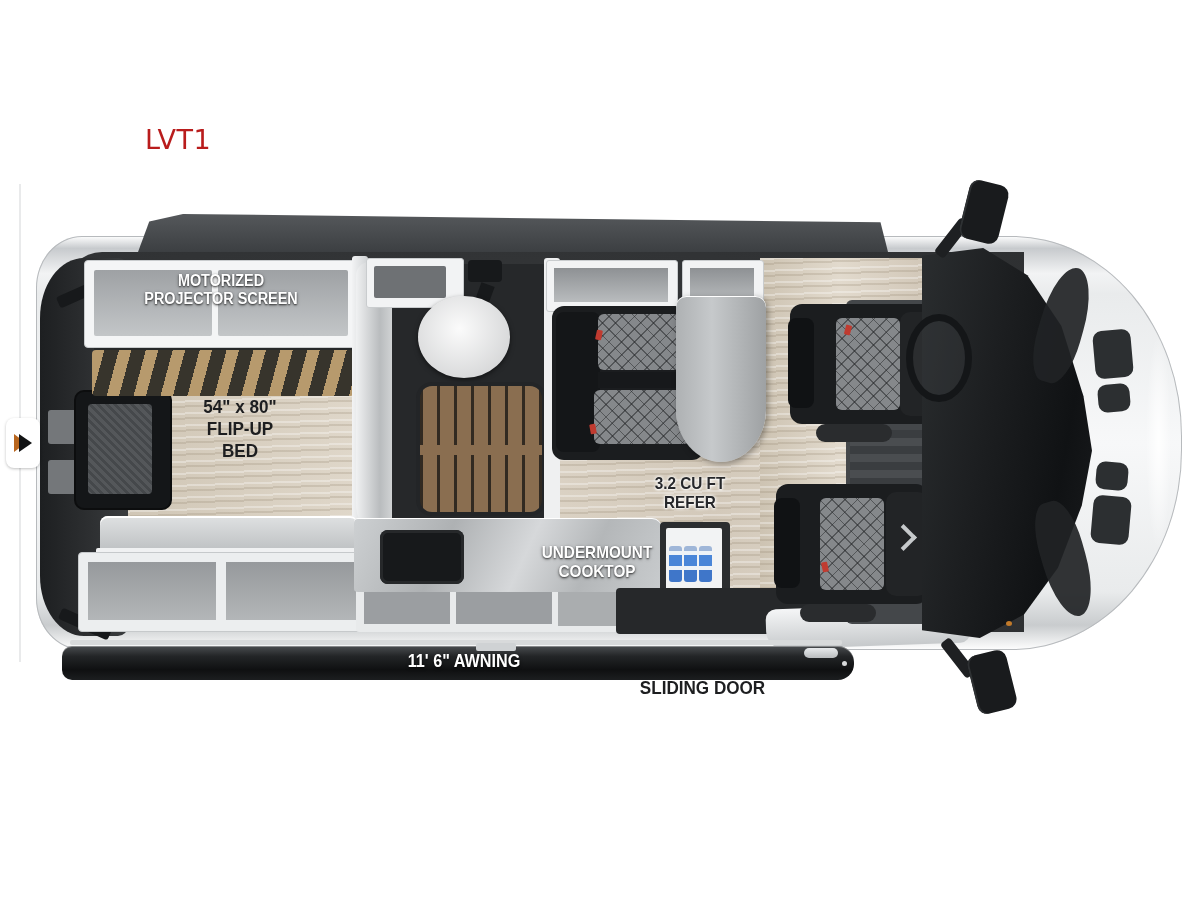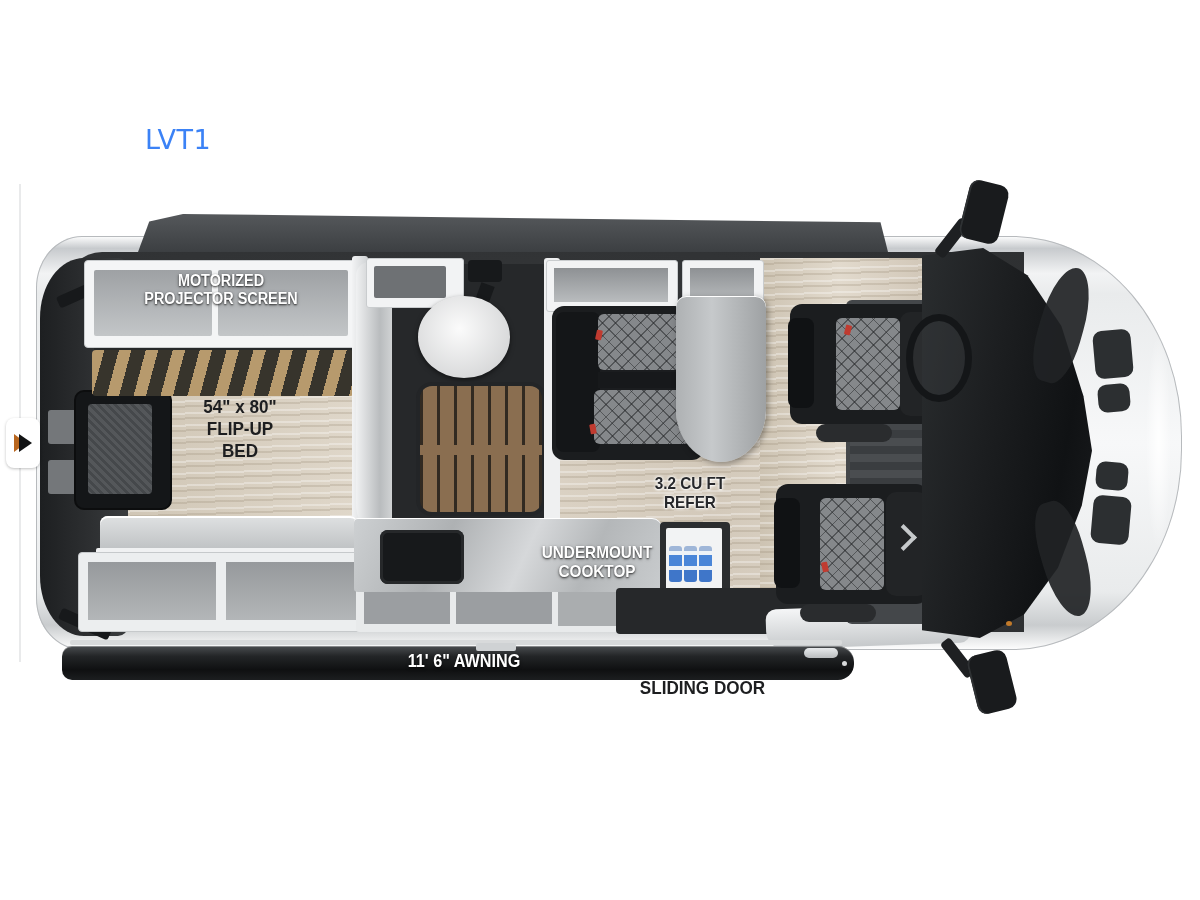--- a/index.html
+++ b/index.html
@@ -2,21 +2,21 @@
 <html><head>
 <meta charset="utf-8">
 <style>
   html,body{margin:0;padding:0;background:#fff;}
   .canvas{position:relative;width:1200px;height:900px;background:#fff;overflow:hidden;
           font-family:"Liberation Sans",sans-serif;}
   .abs{position:absolute;}
 
   
   .title{left:145px;top:124px;font-family:"DejaVu Sans",sans-serif;font-size:27px;
-         color:#3b82f6;letter-spacing:.5px;}
+         color:#b91c1c;letter-spacing:.5px;}
 
   .page-line{left:19px;top:184px;width:2px;height:478px;background:#e9eaeb;}
 
   
   .shell{left:36px;top:236px;width:1146px;height:414px;
     border-radius:46px 170px 170px 46px / 52px 200px 200px 52px;
     background:linear-gradient(180deg,#ffffff 0%,#c7cacd 3%,#f2f3f4 9%,#e9ebec 14%,#f7f8f9 50%,#e9ebec 86%,#c9ccce 94%,#ffffff 100%);
     box-shadow:inset 0 0 0 1px #b7babd;}
   .roof-strip{left:138px;top:214px;width:750px;height:38px;
     clip-path:polygon(0 100%,1.5% 20%,6% 0,99% 22%,100% 100%);

